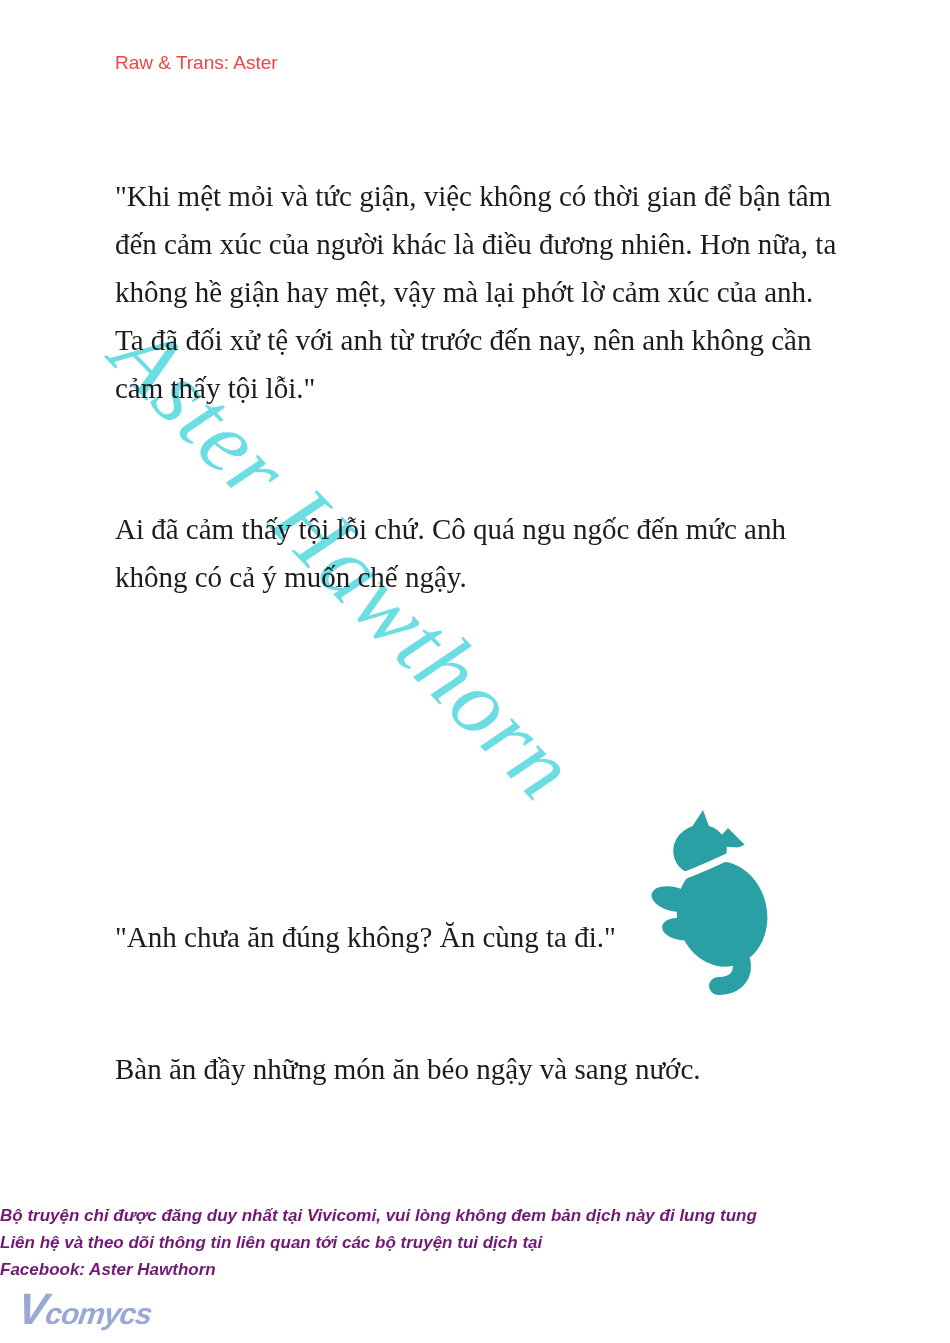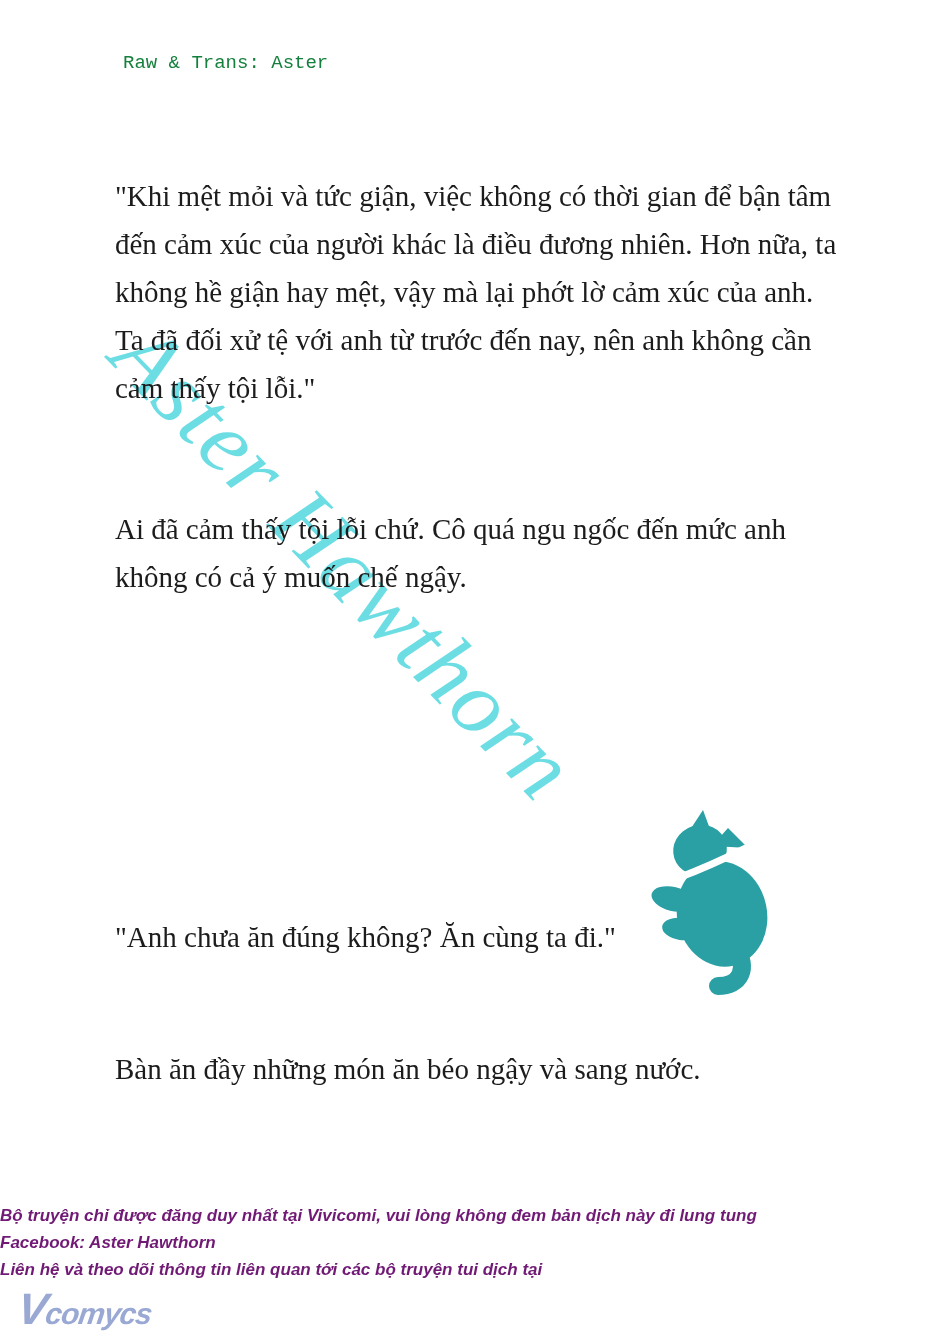--- a/index.html
+++ b/index.html
@@ -9,24 +9,23 @@
     width: 950px;
     height: 1343px;
     background: #ffffff;
     overflow: hidden;
     font-family: "Liberation Serif", "DejaVu Serif", serif;
   }
   .credit {
     position: absolute;
     left: 115px;
     top: 52px;
-    font-family: Liberation Mono, monospace;
+    font-family: Liberation Sans, sans-serif;
     font-size: 19px;
-    color: #15803d;
-    margin-left: 8px;
+    color: #ef4444;
   }
   .watermark {
     position: absolute;
     left: 168px;
     top: 302px;
     font-family: "Liberation Serif", "DejaVu Serif", serif;
     font-style: italic;
     font-size: 92px;
     color: #4cd6de;
     opacity: 0.82;
@@ -125,19 +124,19 @@
       <ellipse cx="33" cy="123" rx="19" ry="11" transform="rotate(8 33 123)"></ellipse>
 
       <path d="M 86 140 C 102 163, 92 180, 70 180" fill="none" stroke="#2aa0a4" stroke-width="18" stroke-linecap="round"></path>
     </g>
 
     <path d="M 30 72 Q 62 60 98 42" fill="none" stroke="#ffffff" stroke-width="7" stroke-linecap="round"></path>
   </svg>
 
   <div class="footer">
     <div>Bộ truyện chỉ được đăng duy nhất tại Vivicomi, vui lòng không đem bản dịch này đi lung tung</div>
+    <div>Liên hệ và theo dõi thông tin liên quan tới các bộ truyện tui dịch tại</div>
     <div>Facebook: Aster Hawthorn</div>
-    <div>Liên hệ và theo dõi thông tin liên quan tới các bộ truyện tui dịch tại</div>
   </div>
 
   <div class="logo">Vcomycs</div>
 
 </div>
 
 </body></html>

